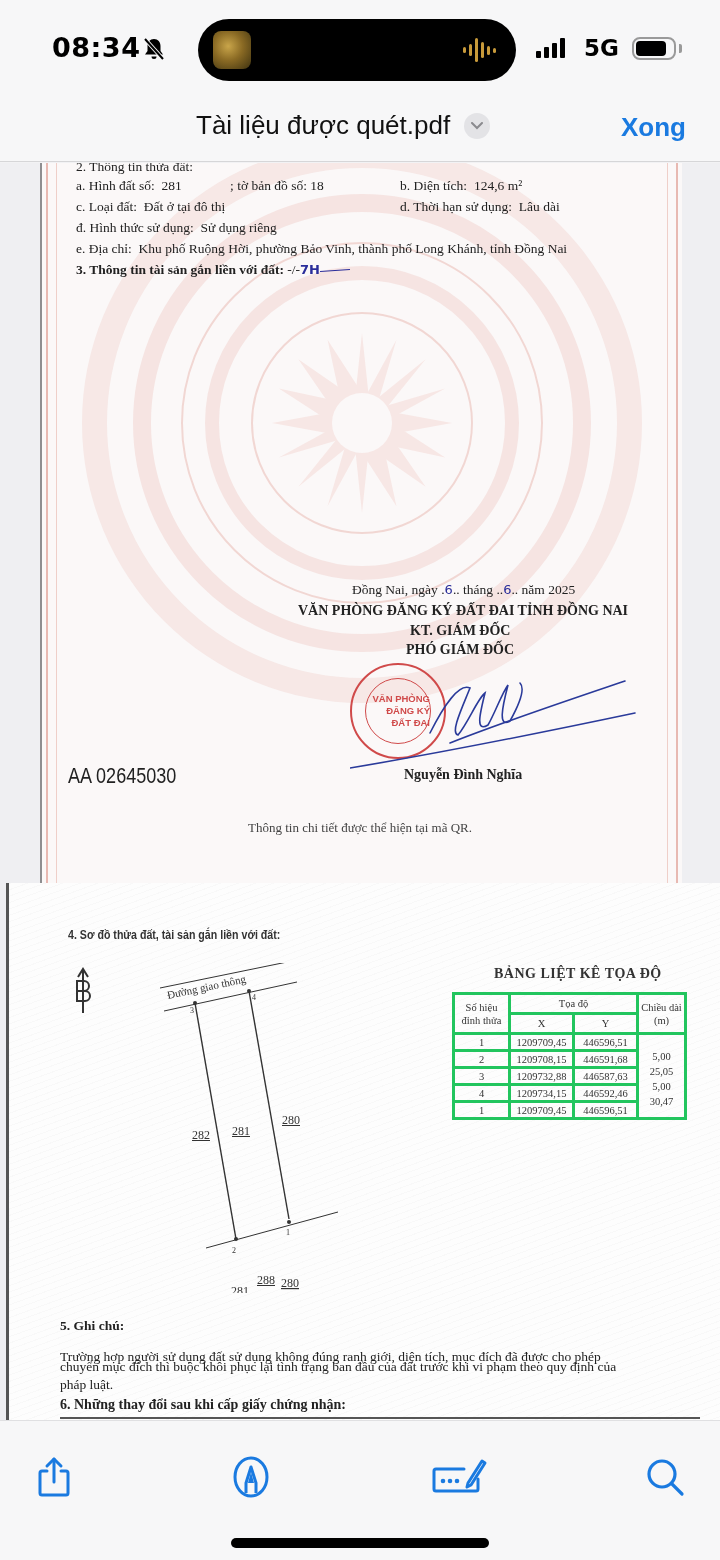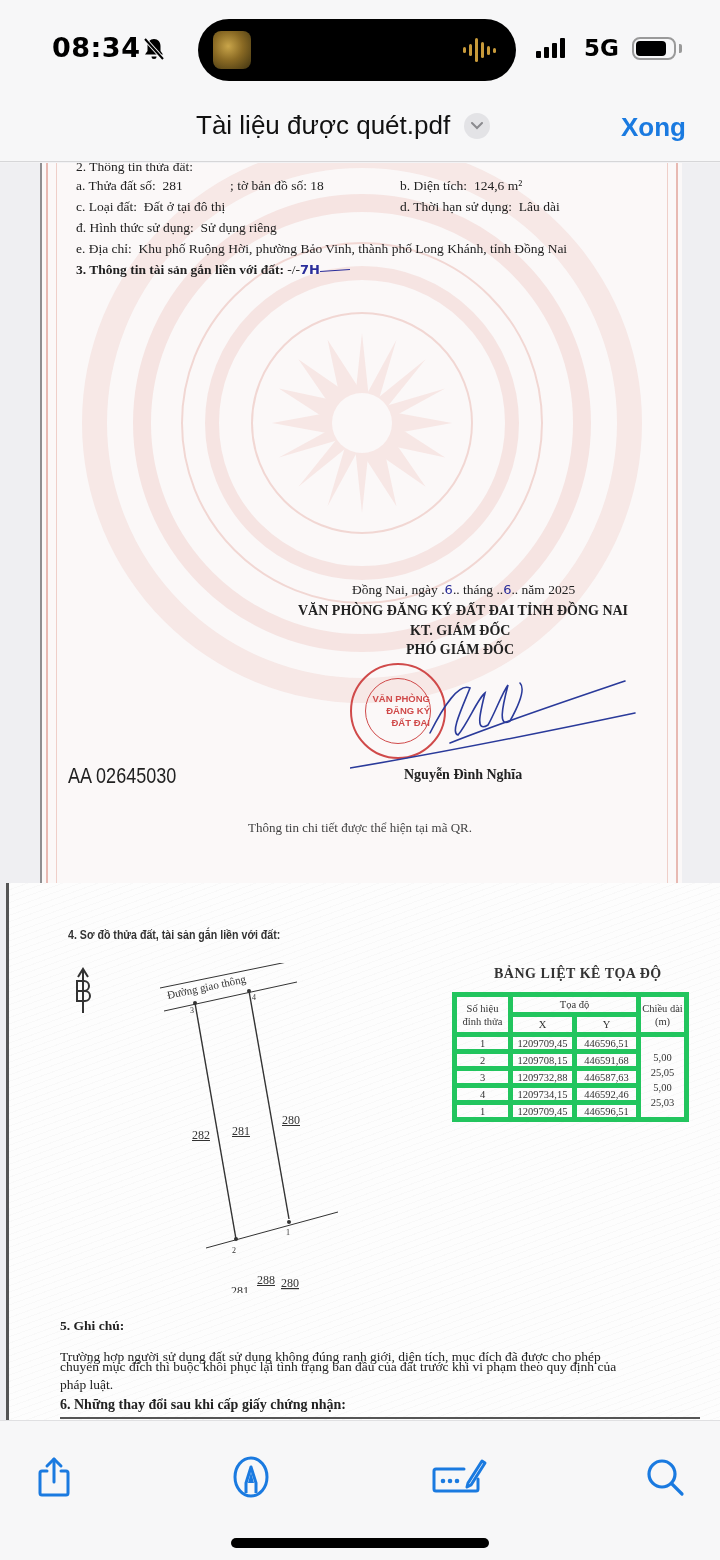--- a/index.html
+++ b/index.html
@@ -53,21 +53,21 @@
   .signature { position: absolute; left: 350px; top: 668px; width: 290px; height: 110px; }
 
   
   .page2 { position: absolute; left: 6px; top: 720px; width: 714px; height: 560px; background: #fdfdfd; border-left: 3px solid #555; }
   .page2 .grain { position: absolute; inset: 0; opacity: 0.35;
     background: repeating-linear-gradient(160deg, rgba(200,200,200,0.25) 0 1px, transparent 1px 6px); }
   .p2-text { position: absolute; font-family: "Liberation Serif", serif; font-size: 13.5px; color: #222; white-space: nowrap; }
 
   .coord-title { position: absolute; left: 494px; top: 803px; font-family: "Liberation Serif", serif; font-weight: 700; font-size: 14px; letter-spacing: 0.5px; color: #333; }
   table.coords { position: absolute; left: 452px; top: 829px; border-collapse: collapse; font-family: "Liberation Serif", serif; font-size: 10.5px; color: #333; }
-  table.coords td, table.coords th { border: 5px solid #22c55e; text-align: center; font-weight: 400; }
+  table.coords td, table.coords th { border: 3px solid #22c55e; text-align: center; font-weight: 400; }
   table.coords th { height: 20px; }
   table.coords td { height: 17px; }
   .len-cell { vertical-align: middle; line-height: 15px; padding-top: 6px; }
 
   
   .toolbar { position: absolute; top: 1420px; left: 0; width: 720px; height: 140px; background: #f7f7f8; border-top: 1px solid #e0e0e2; }
   .tool { position: absolute; top: 34px; width: 44px; height: 44px; display: flex; align-items: center; justify-content: center; cursor: pointer; }
   .home-indicator { position: absolute; left: 231px; top: 117px; width: 258px; height: 10px; background: #000; border-radius: 5px; }
 </style>
 </head>
@@ -151,21 +151,21 @@
           <rect x="26" y="24" width="10" height="10" transform="rotate(45 31 29)"></rect>
           <path d="M42 30L30 42M42 20L20 42"></path>
         </g>
       </svg>
     <div class="bottom-rule"></div>
   </div>
 
   <div class="cert-text" style="left:76px; top:-4px;">2. Thông tin thửa đất:</div>
 
   <div class="cert-text" style="left:76px; top:15px;">
-    <span>a. Thửa đất số:</span>&nbsp;
+    <span>a. Hình đất số:</span>&nbsp;
     <span>281</span>
   </div>
   <div class="cert-text" style="left:230px; top:15px;">
     <span>; tờ bản đồ số:</span>
     <span>18</span>
   </div>
   <div class="cert-text" style="left:400px; top:15px;">
     <span>b. Diện tích:</span>&nbsp;
     <span>124,6 m²</span>
   </div>
@@ -276,21 +276,21 @@
       <th style="width:64px;">Y</th>
     </tr>
     <tr>
       <td>1</td>
       <td>1209709,45</td>
       <td>446596,51</td>
       <td rowspan="5" class="len-cell">
         <div>5,00</div>
         <div>25,05</div>
         <div>5,00</div>
-        <div>25,03</div>
+        <div>30,47</div>
       </td>
     </tr>
     <tr>
       <td>2</td>
       <td>1209708,15</td>
       <td>446591,68</td>
     </tr>
     <tr>
       <td>3</td>
       <td>1209732,88</td>

